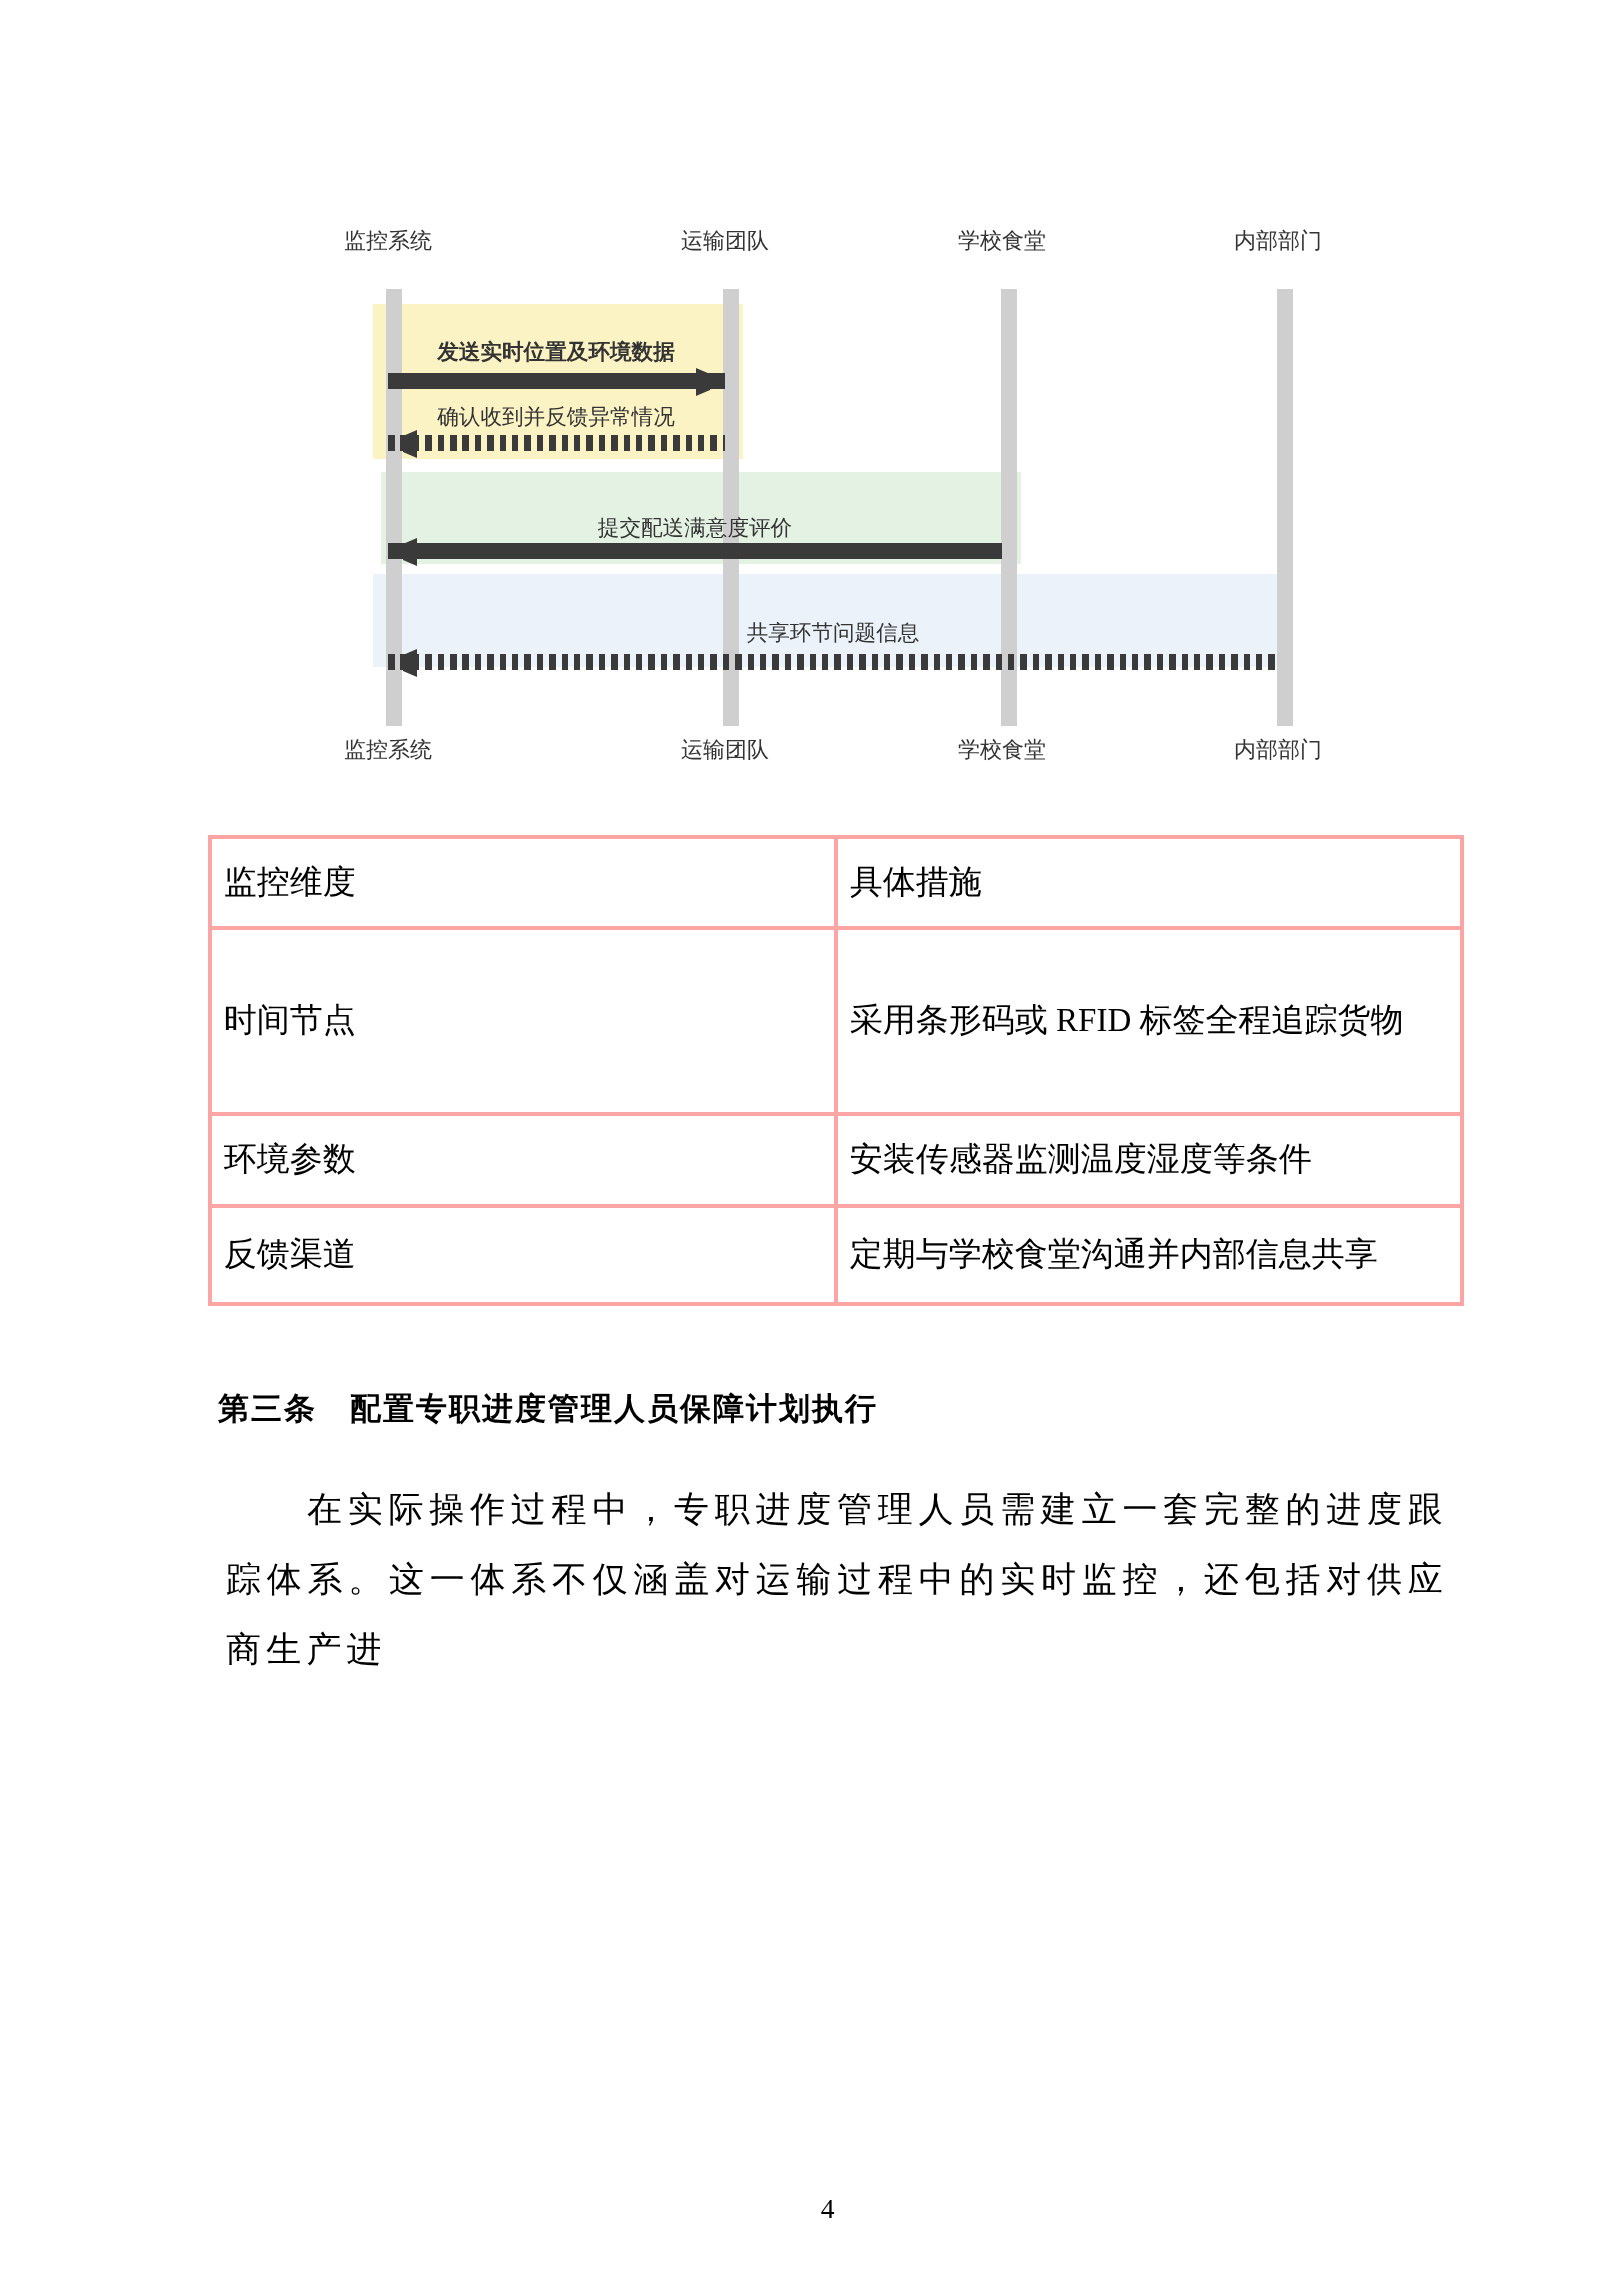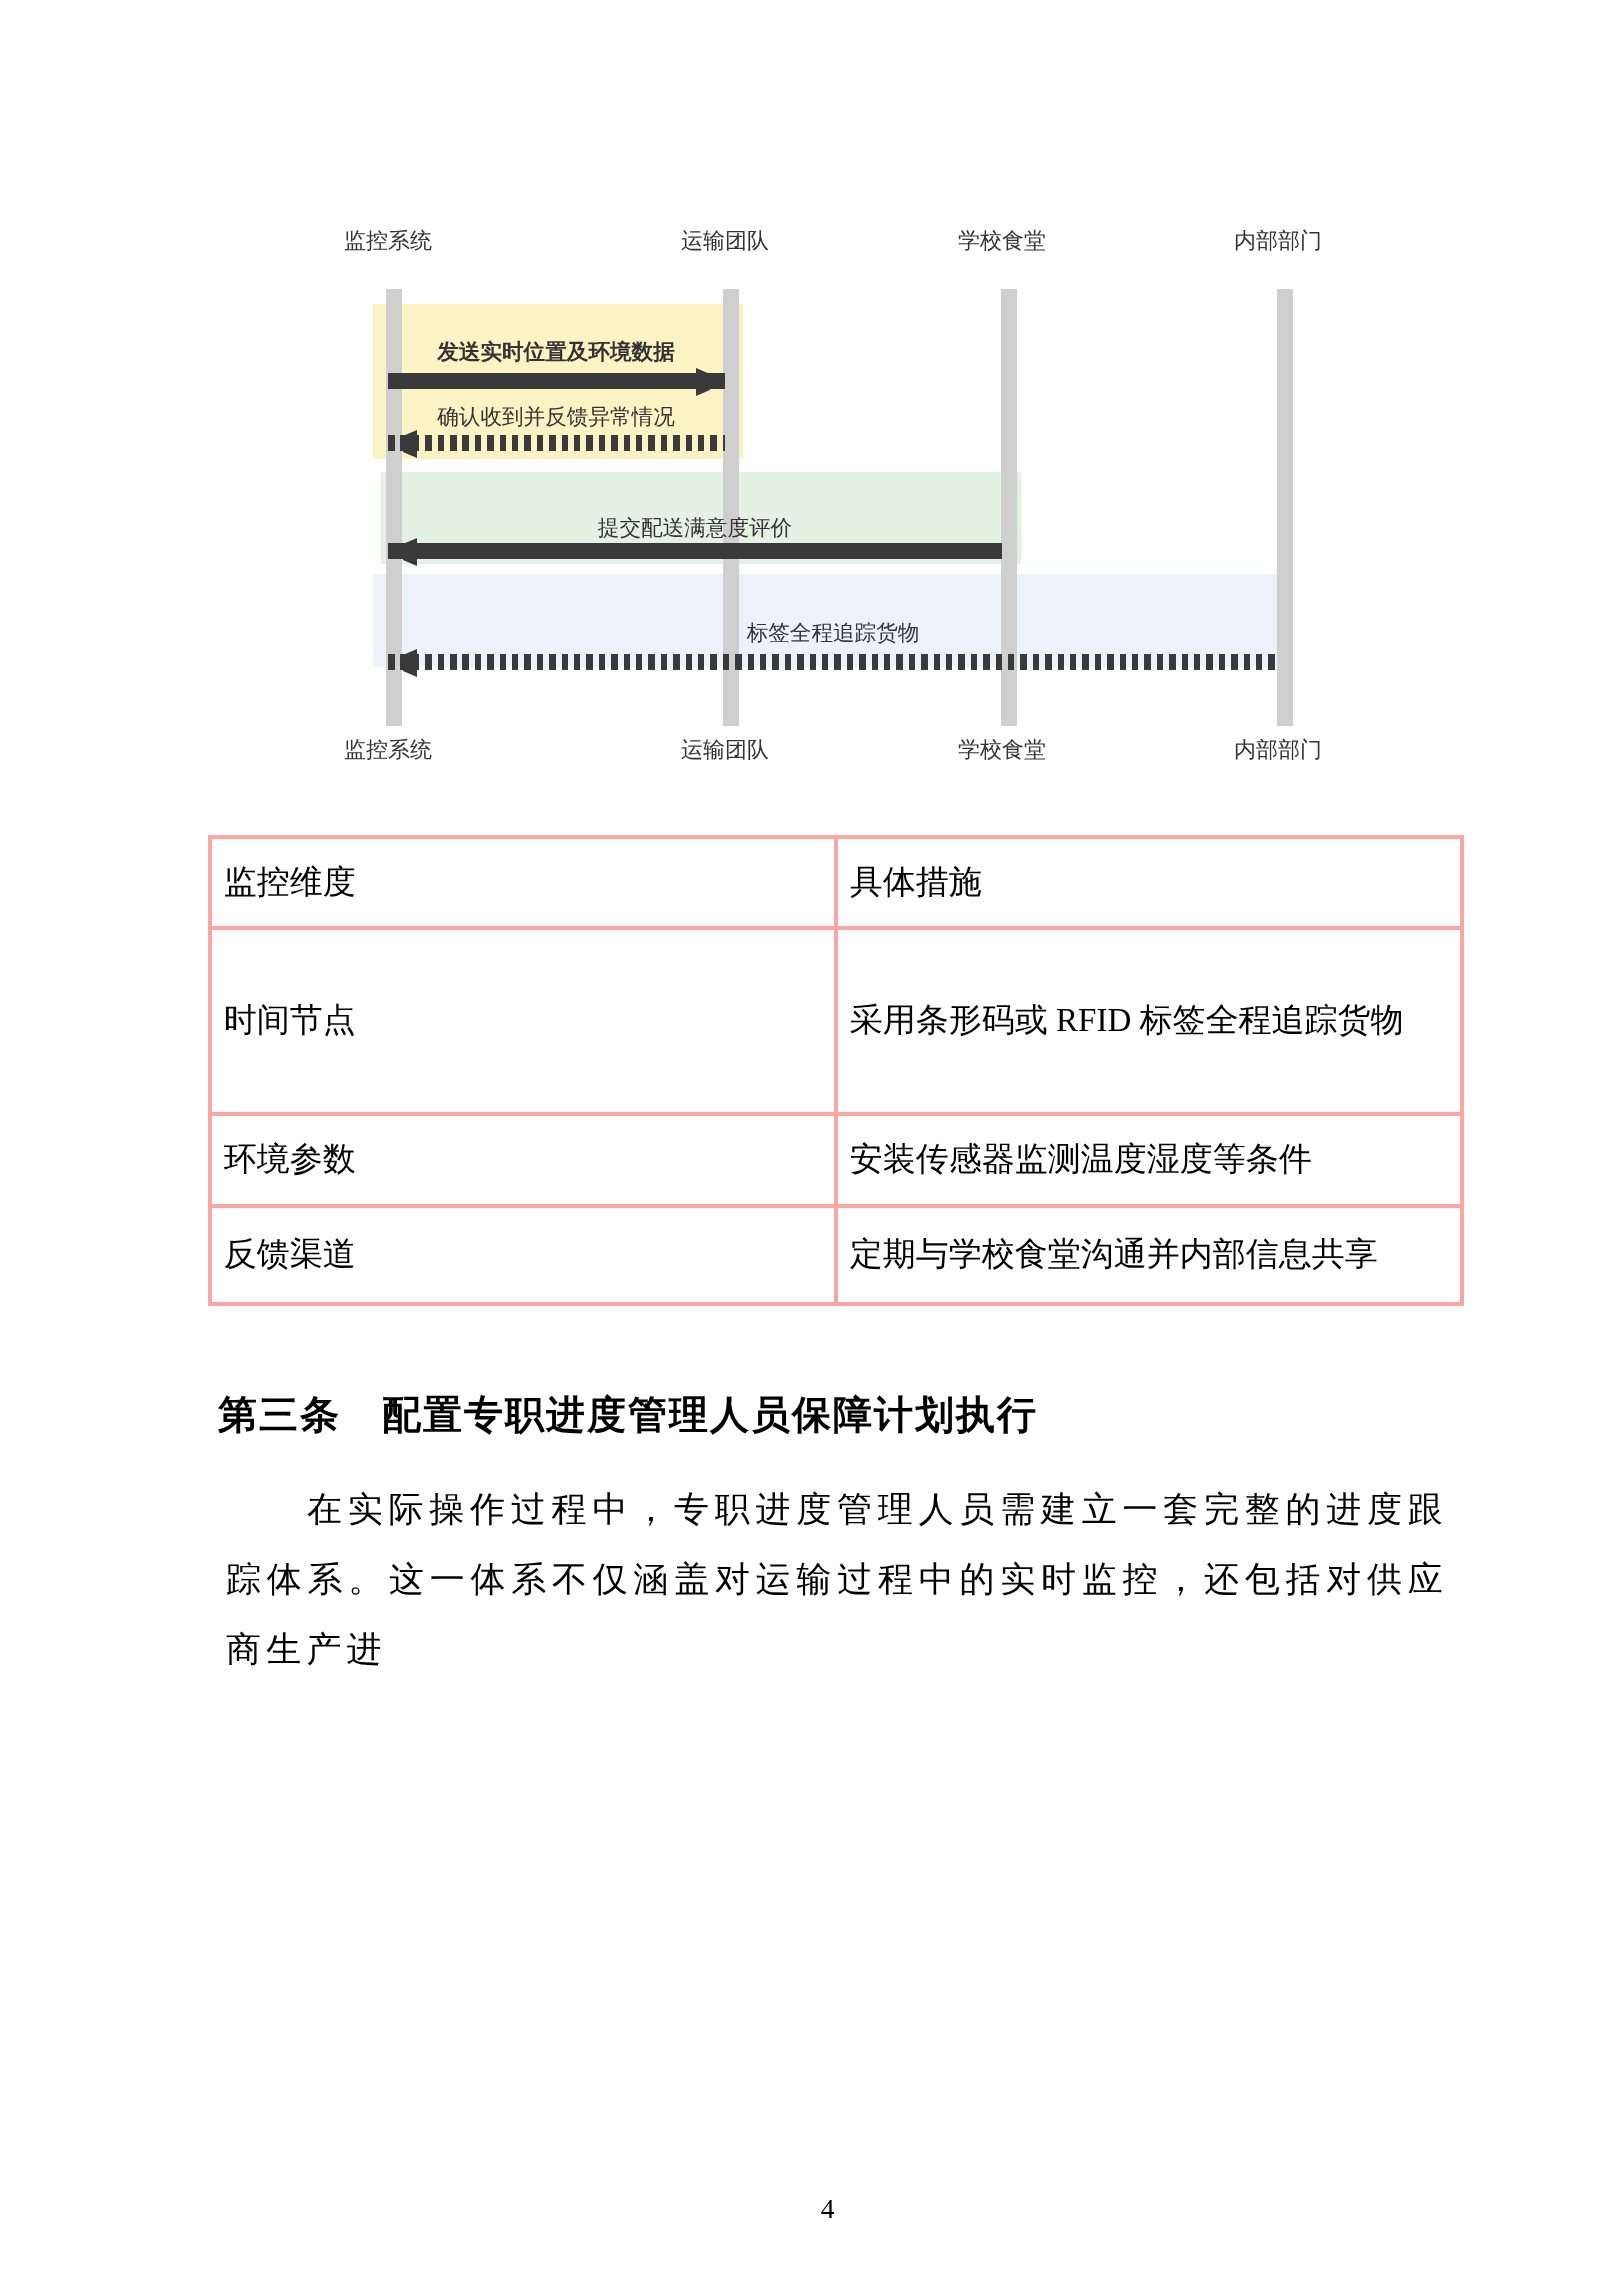--- a/index.html
+++ b/index.html
@@ -37,21 +37,21 @@
   .doc-table td { border:4px solid #fca5a5; padding:3.9px 11.8px; line-height:2.4;
                   text-align:left; vertical-align:middle; width:50%; }
   .row-header td { height:88px; }
   .row-1 td { height:186px; }
   .row-2 td { height:92px; }
   .row-3 td { height:98px; }
 
   
   .section-heading { position:absolute; left:194px; top:1364px;
     font-family:"Liberation Sans","DejaVu Sans",sans-serif;
-    font-weight:bold; font-size:39px; letter-spacing:2px; white-space:nowrap; }
+    font-weight:bold; font-size:31px; letter-spacing:2px; white-space:nowrap; }
   .body-text { position:absolute; left:194px; top:1443px; width:1254px;
     font-size:35px; line-height:70px; letter-spacing:5.2px; text-align:justify; }
   .body-text p { text-indent:81px; margin-bottom:6.5px; }
   .pagenum { position:absolute; left:0; top:2169px; width:100%;
     text-align:center; font-size:27.5px; }
 </style>
 </head>
 <body>
 
 <div class="page">
@@ -80,21 +80,21 @@
     <div class="msg-label" style="left:540px; top:378px;">确认收到并反馈异常情况</div>
     <div class="msg-line dashed" style="left:372px; top:419px; width:337px;">
       <span class="ah left"></span>
     </div>
 
     <div class="msg-label" style="left:679px; top:489px;text-align:center;">提交配送满意度评价</div>
     <div class="msg-line solid" style="left:372px; top:527px; width:614px;">
       <span class="ah left"></span>
     </div>
 
-    <div class="msg-label" style="left:817px; top:594px;">标签全程追踪货物</div>
+    <div class="msg-label" style="left:817px; top:594px;">共享环节问题信息</div>
     <div class="msg-line dashed" style="left:372px; top:638px; width:891px;">
       <span class="ah left"></span>
     </div>
 
     <div class="actor" style="left:372px;  top:711px;">监控系统</div>
     <div class="actor" style="left:709px; top:711px;">运输团队</div>
     <div class="actor" style="left:986px; top:711px;">学校食堂</div>
     <div class="actor" style="left:1262px; top:711px;">内部部门</div>
   </div>
 

